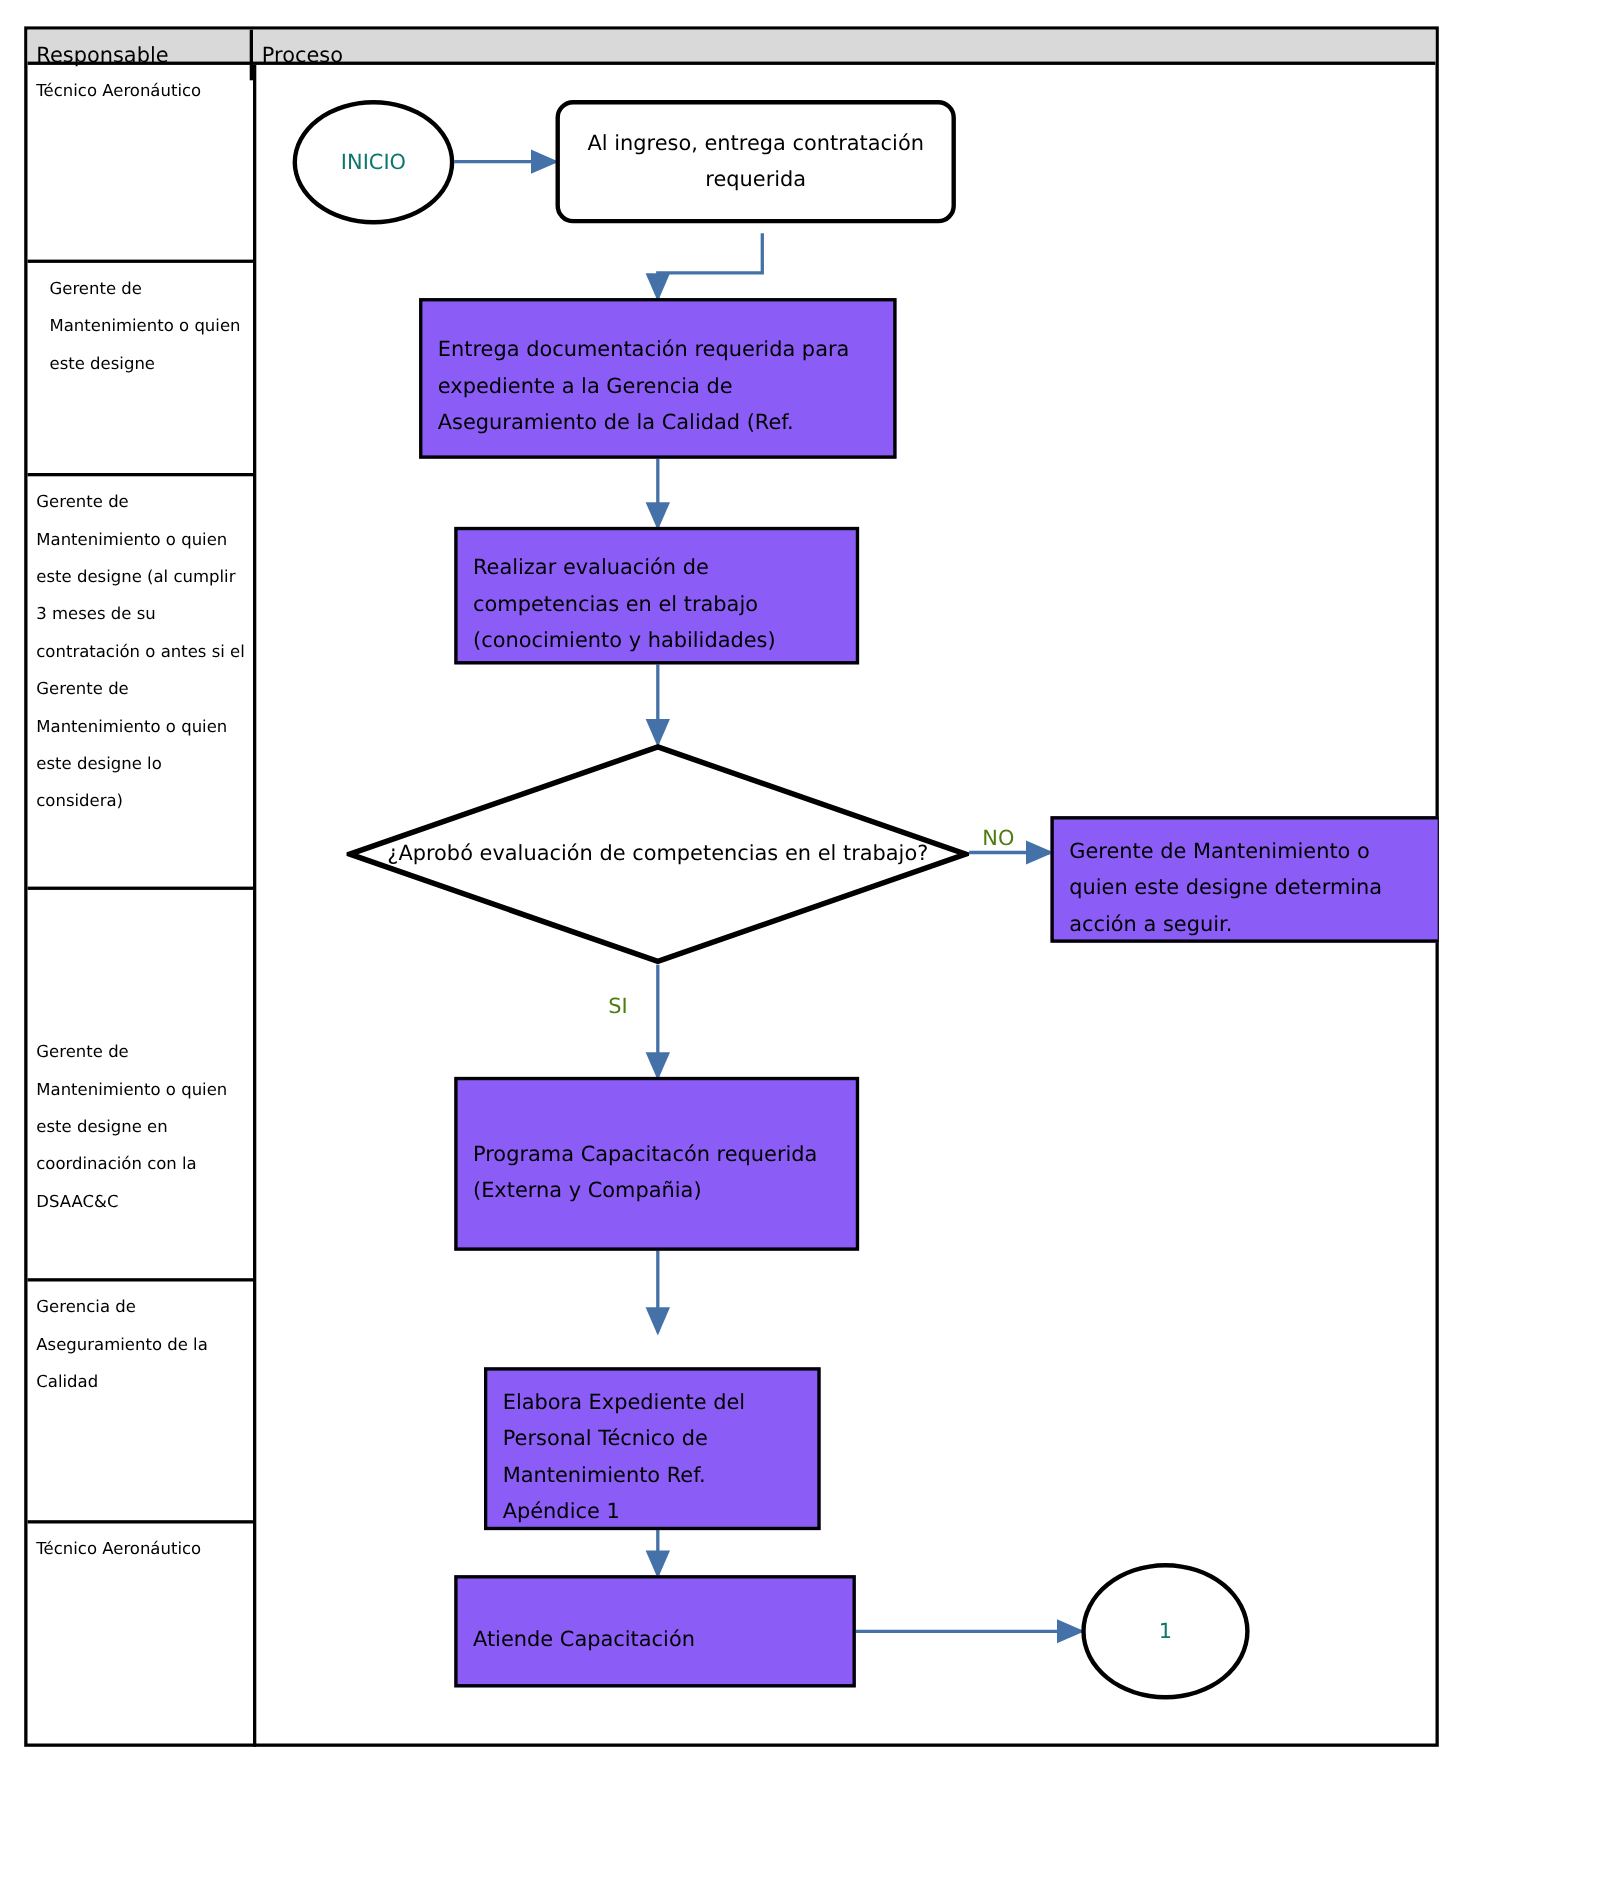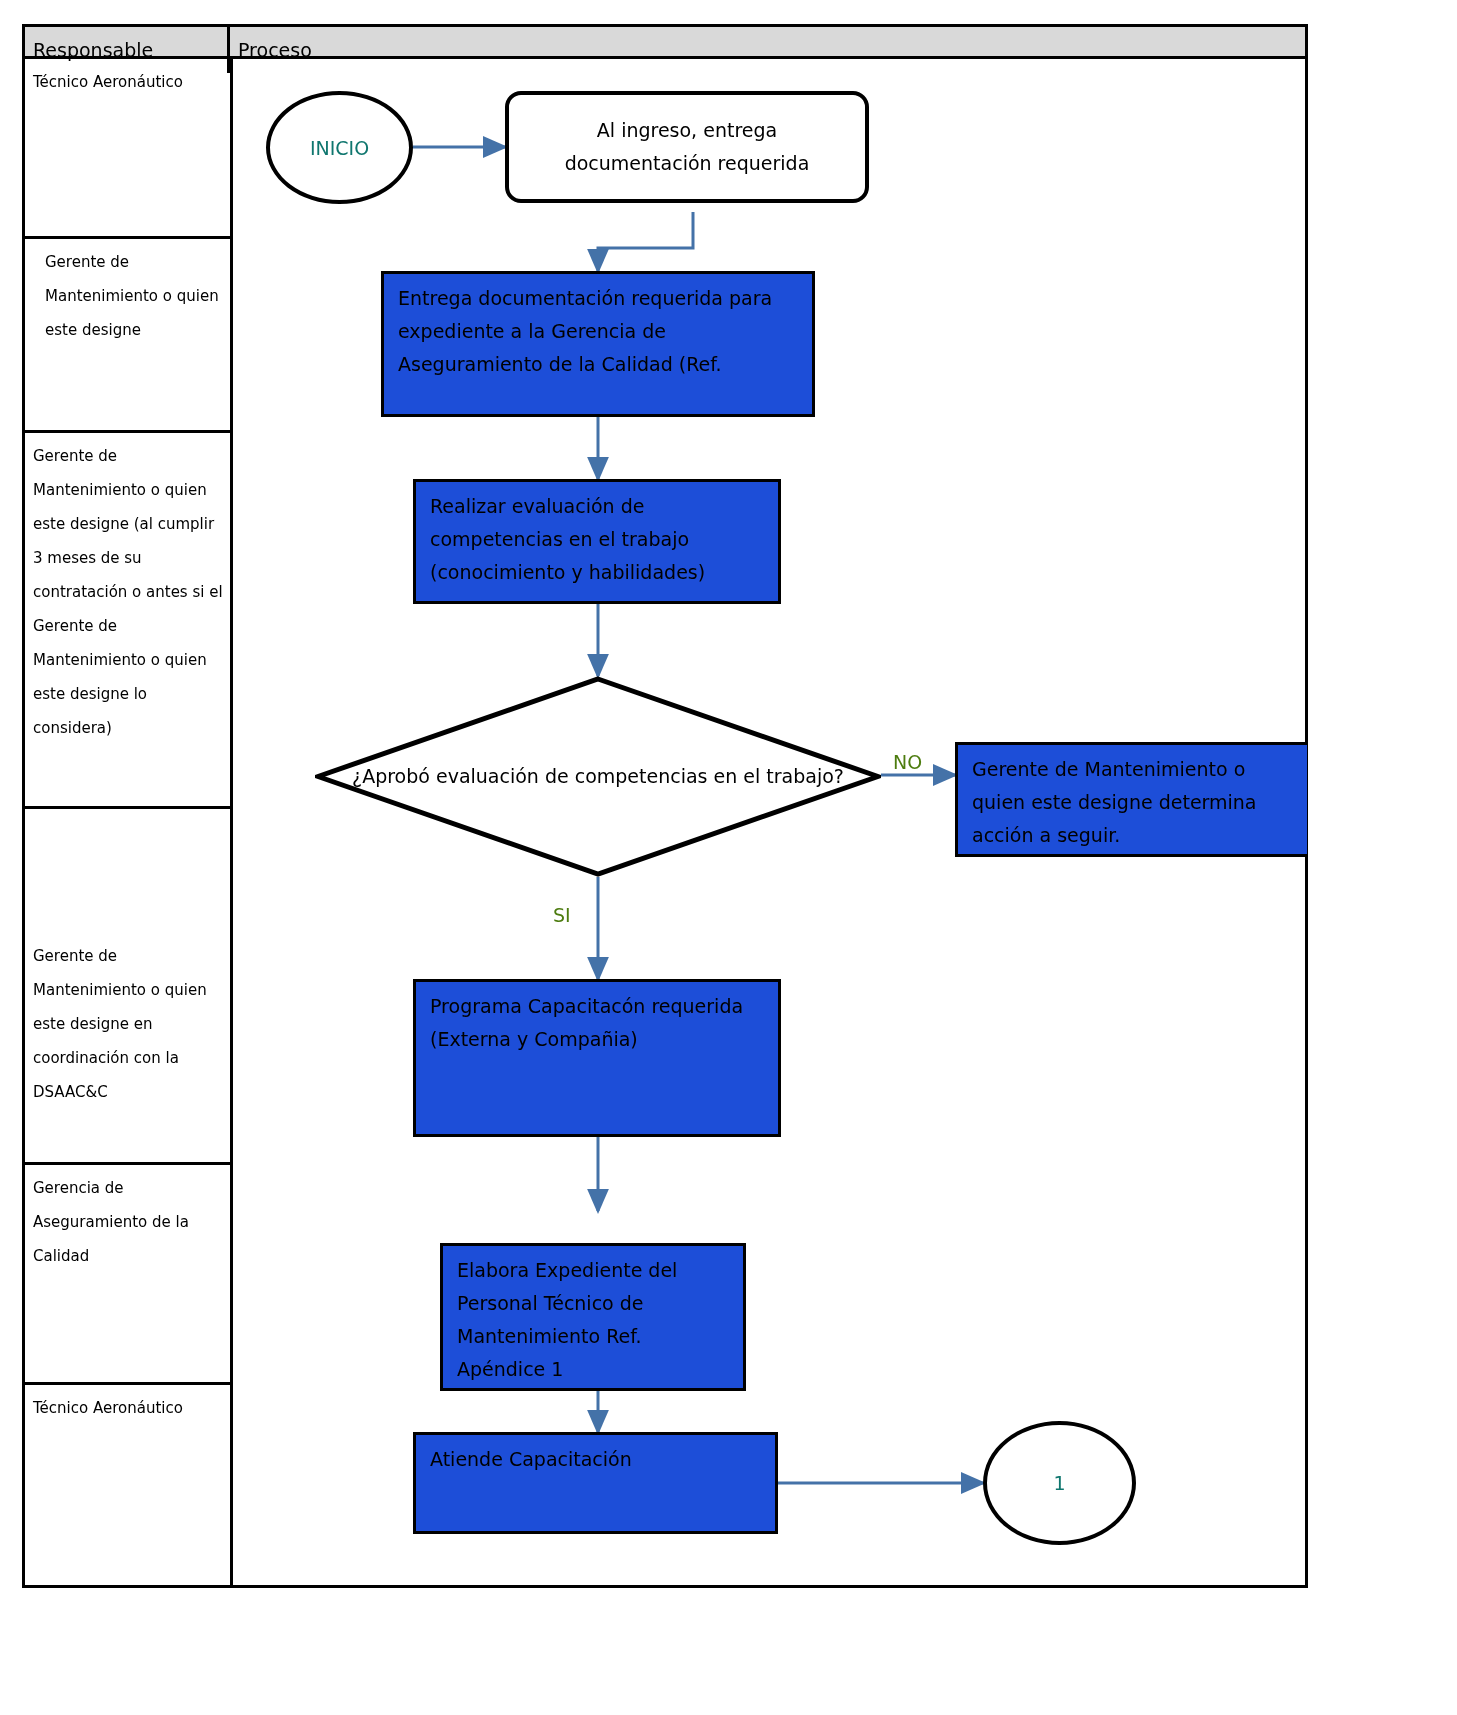--- a/index.html
+++ b/index.html
@@ -44,24 +44,24 @@
 
   
   .canvas{
     position:absolute;left:208px;top:32px;width:1075px;height:1529px;
     overflow:hidden;
   }
 
   .node{position:absolute;box-sizing:border-box;color:#000;}
 
   .rect{
-    border:3px solid #000;background:#1d4ed8;
-    display:flex;
+    border:3px solid #000;background:#8b5cf6;
+    display:flex;align-items:center;
     font-size:19px;line-height:33px;
-    padding:8px 10px 4px 14px;
+    padding:19px 10px 4px 14px;
   }
 
   .roundrect{
     border:4px solid #000;border-radius:16px;background:#fff;
     display:flex;align-items:center;justify-content:center;text-align:center;
     font-size:19px;line-height:33px;padding:4px 12px;
   }
 
   .ellipse{
     border:4px solid #000;border-radius:50%;background:#fff;
@@ -135,21 +135,21 @@
         <line x1="365" y1="1300" x2="365" y2="1373" stroke="#4472a8" stroke-width="3" marker-end="url(#ah)"></line>
 
         <line x1="545" y1="1424" x2="750" y2="1424" stroke="#4472a8" stroke-width="3" marker-end="url(#ah)"></line>
       </svg>
 
       <div class="node ellipse" style="left:33px;top:32px;width:147px;height:113px;">
         <span>INICIO</span>
       </div>
 
       <div class="node roundrect" style="left:272px;top:32px;width:364px;height:112px;">
-        <span>Al ingreso, entrega documentación requerida</span>
+        <span>Al ingreso, entrega contratación requerida</span>
       </div>
 
       <div class="node rect" style="left:148px;top:212px;width:434px;height:146px;">
         <span>Entrega documentación requerida para expediente a la Gerencia de Aseguramiento de la Calidad (Ref.</span>
       </div>
 
       <div class="node rect" style="left:180px;top:420px;width:368px;height:125px;">
         <span>Realizar evaluación de competencias en el trabajo (conocimiento y habilidades)</span>
       </div>
 

